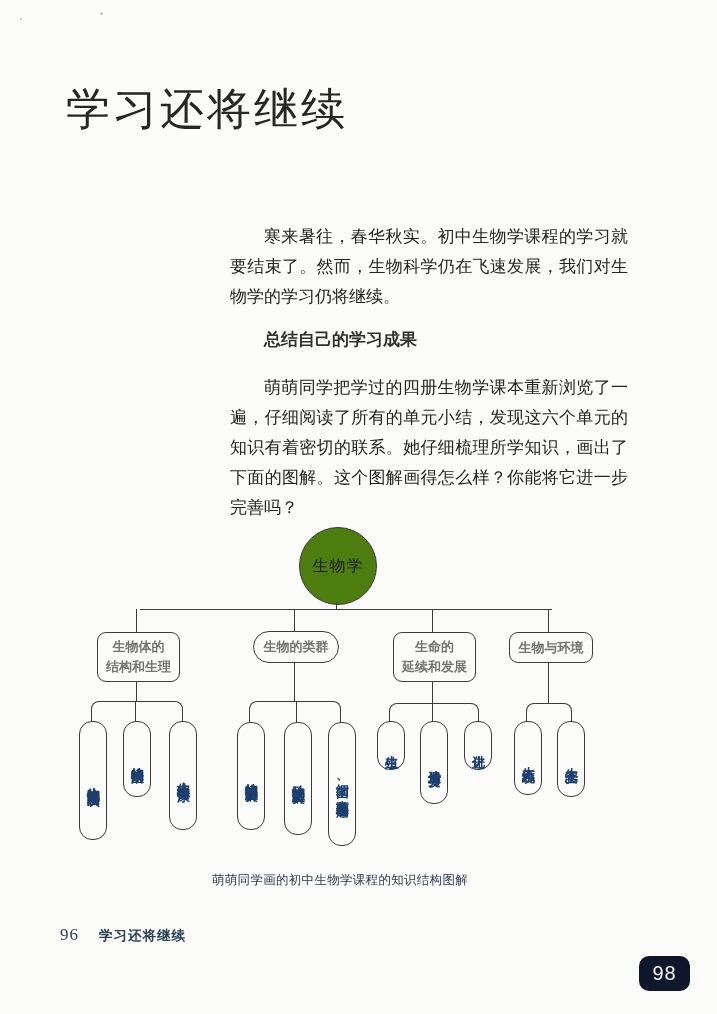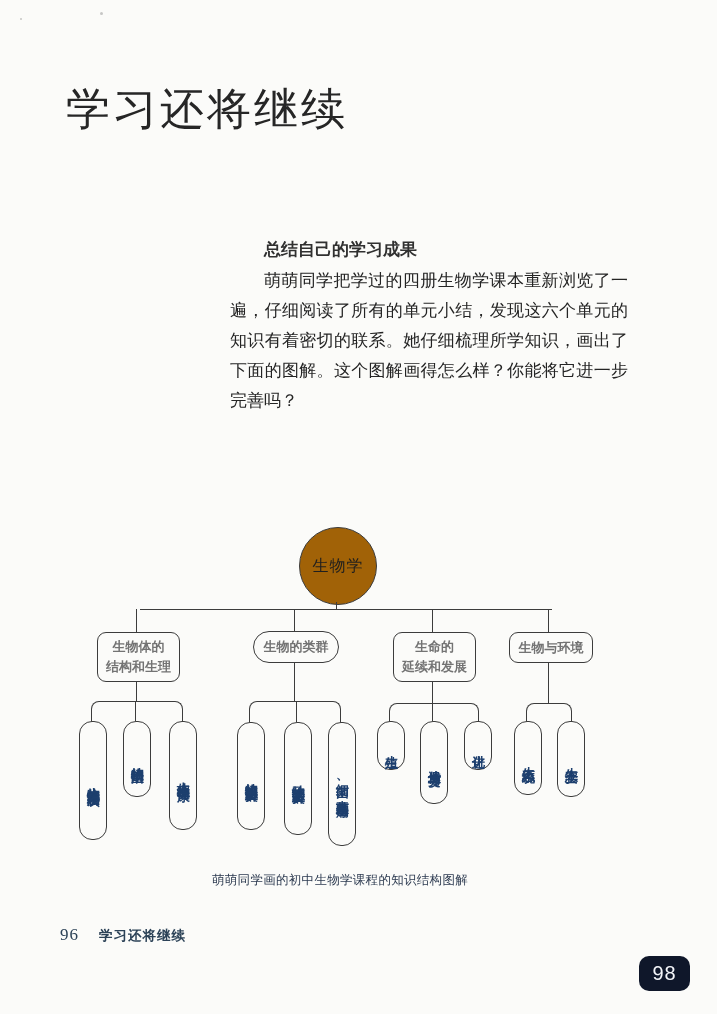--- a/index.html
+++ b/index.html
@@ -21,30 +21,30 @@
     font-weight:500;font-size:44px;letter-spacing:3px;color:#262626;
   }
   
   .text-col{
     position:absolute;left:230px;top:222px;width:398px;
     font-size:17px;line-height:30px;color:#242424;
     text-align:justify;
   }
   .text-col p{margin:0;text-indent:2em;}
   .section-heading{
-    margin:13px 0 1px 0;font-size:17px;line-height:30px;
+    margin:13px 0 18px 0;font-size:17px;line-height:30px;
     font-weight:bold;color:#303030;text-indent:2em;
   }
   
   .diagram{position:absolute;left:0;top:0;width:717px;height:1014px;pointer-events:none;}
   .root-circle{
     position:absolute;left:299px;top:527px;width:76px;height:76px;
     border:1.5px solid #3c3c3c;border-radius:50%;
     display:flex;align-items:center;justify-content:center;
-    font-size:16px;color:#1f1f1f;letter-spacing:1px;background:#a16207;
+    font-size:16px;color:#1f1f1f;letter-spacing:1px;background:#4d7c0f;
   }
   .node{
     position:absolute;border:1.5px solid #3c3c3c;border-radius:9px;
     background:#fbfbf9;color:#737373;font-weight:bold;font-size:13px;
     display:flex;flex-direction:column;align-items:center;justify-content:center;
     line-height:20px;text-align:center;
   }
   .b1{left:97px;top:632px;width:81px;height:48px;}
   .b2{left:253px;top:631px;width:84px;height:30px;border-radius:16px;}
   .b3{left:393px;top:632px;width:81px;height:48px;}
@@ -118,20 +118,21 @@
 <body>
 
 <div class="page">
 
   <div class="speck sp1"></div>
   <div class="speck sp2"></div>
 
   <h1 class="page-title">学习还将继续</h1>
 
   <div class="text-col">
+    <p>寒来暑往，春华秋实。初中生物学课程的学习就要结束了。然而，生物科学仍在飞速发展，我们对生物学的学习仍将继续。</p>
     <h2 class="section-heading">总结自己的学习成果</h2>
     <p>萌萌同学把学过的四册生物学课本重新浏览了一遍，仔细阅读了所有的单元小结，发现这六个单元的知识有着密切的联系。她仔细梳理所学知识，画出了下面的图解。这个图解画得怎么样？你能将它进一步完善吗？</p>
   </div>
 
   <div class="diagram">
 
     <div class="root-circle">
       <span>生物学</span>
     </div>
 

